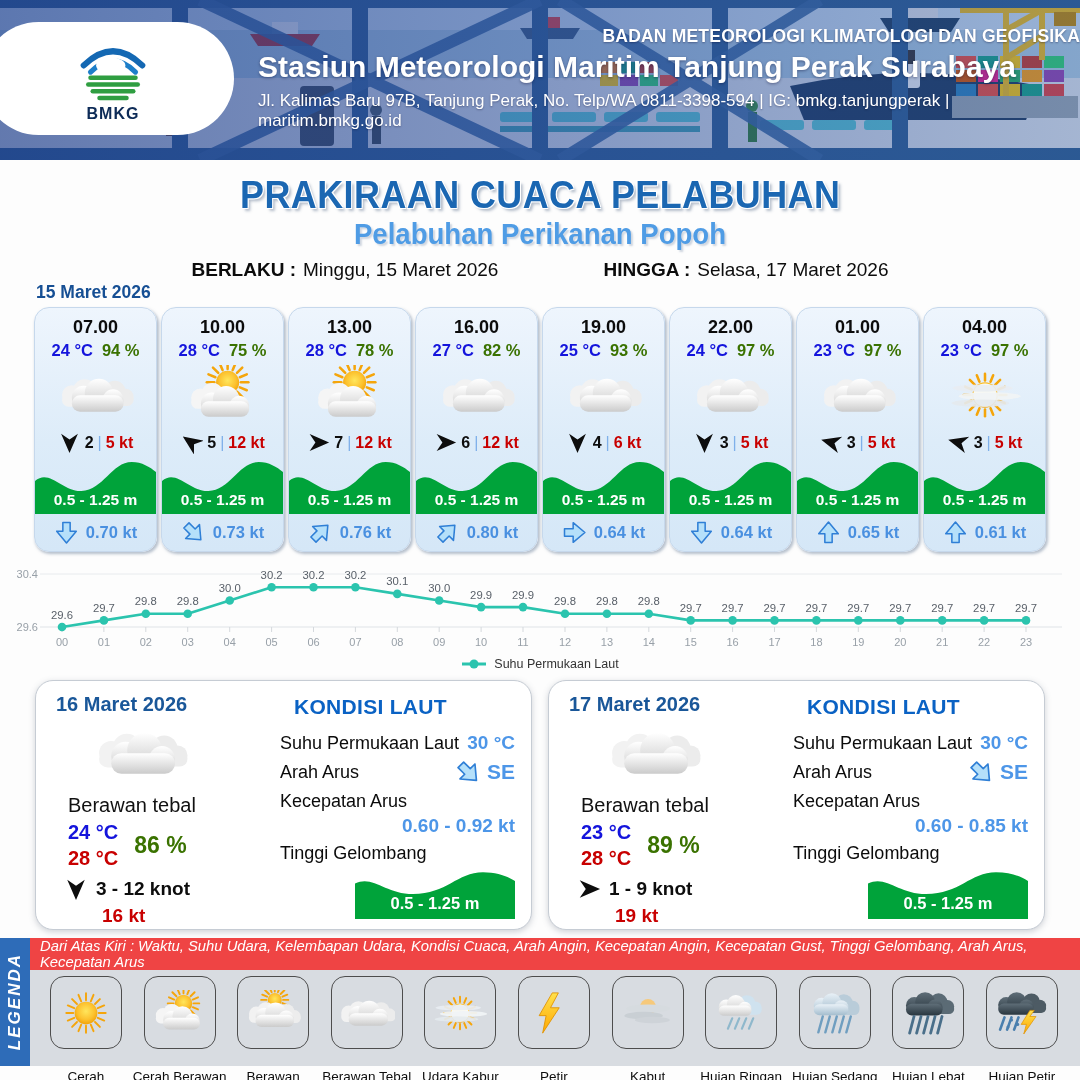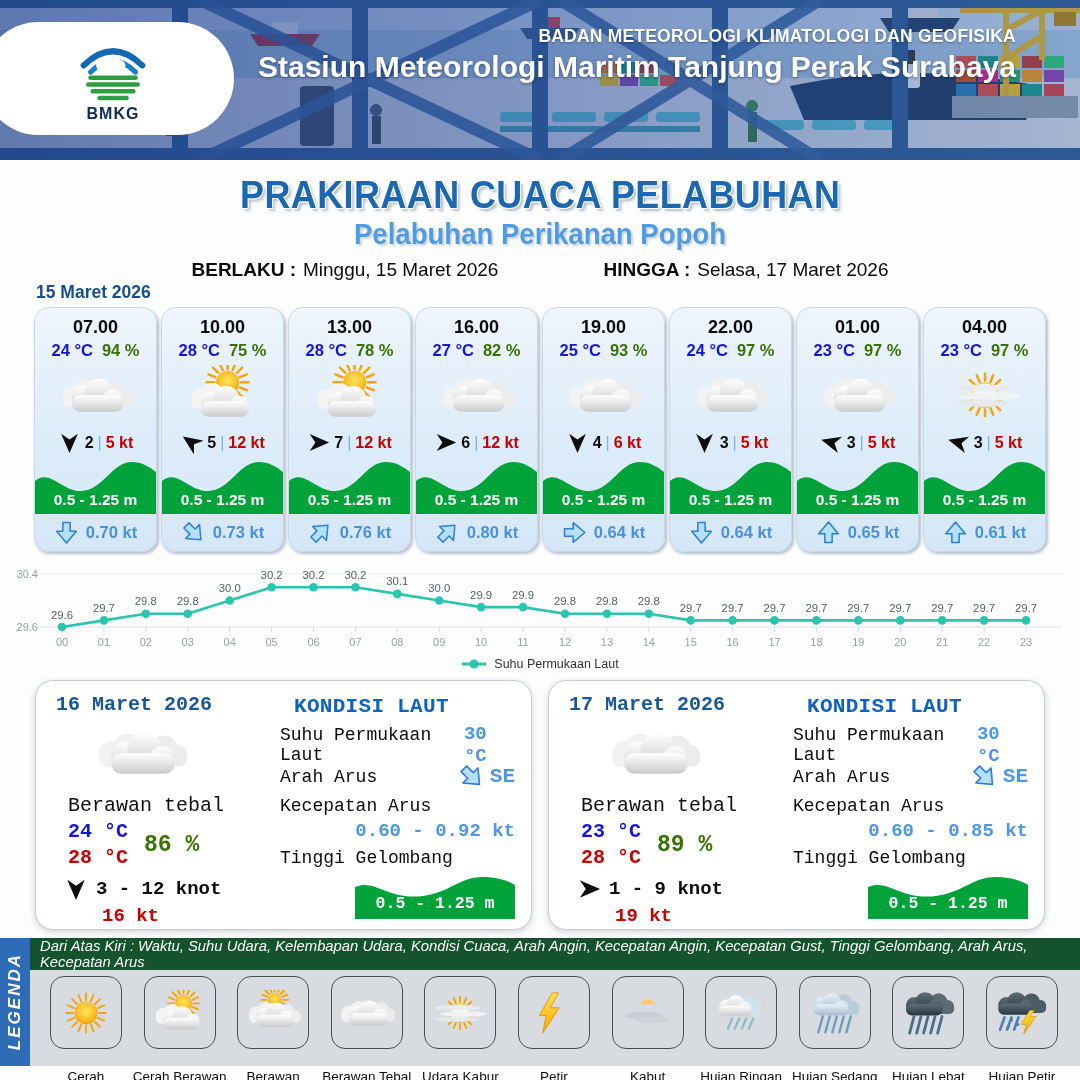--- a/index.html
+++ b/index.html
@@ -46,21 +46,21 @@
   .f-cur{height:37px;display:flex;align-items:center;justify-content:center;gap:7px;color:#4a90e0;font-weight:bold;font-size:16.5px;}
 
   
   .chart-wrap{margin-top:6px;}
   .chart-svg{display:block;}
   .chart-legend{display:flex;align-items:center;justify-content:center;gap:7px;font-size:12.5px;color:#333;height:20px;}
 
   
   .daily-row{display:flex;justify-content:center;gap:16px;margin-top:6px;}
   .dcard{width:497px;height:250px;background:#fff;border:1.5px solid #c6ccd4;border-radius:18px;
-         box-shadow:0 2px 6px rgba(100,110,125,.3);padding:12px 16px 10px 20px;display:flex;box-sizing:border-box;font-family:Liberation Mono, monospace;}
+         box-shadow:0 2px 6px rgba(100,110,125,.3);padding:12px 16px 10px 20px;display:flex;box-sizing:border-box;}
   .d-left{width:212px;display:flex;flex-direction:column;}
   .d-date{color:#1a5799;font-weight:bold;font-size:20px;}
   .d-icon{margin:0 0 0 26px;height:76px;}
   .d-cond{font-size:20px;color:#111;margin:2px 0 0 12px;}
   .d-temps{display:flex;align-items:center;margin:2px 0 0 12px;}
   .d-tcol{display:flex;flex-direction:column;font-size:20px;font-weight:bold;line-height:1.3;}
   .d-tmin{color:#1414dc;} .d-tmax{color:#c80000;}
   .d-hum{color:#3a7200;font-size:23px;font-weight:bold;margin-left:16px;}
   .d-wind{display:flex;align-items:center;gap:8px;font-size:19px;font-weight:bold;margin:6px 0 0 8px;color:#0d0d0d;}
   .d-gust{color:#c80000;font-size:19px;font-weight:bold;margin:4px 0 0 46px;}
@@ -71,21 +71,21 @@
   .d-dirval{display:flex;align-items:center;gap:5px;color:#4d96e8;font-weight:bold;font-size:21px;}
   .d-spd{align-self:flex-end;color:#4d96e8;font-weight:bold;font-size:19px;margin-top:1px;}
   .d-wavebox{align-self:flex-end;position:relative;width:160px;height:62px;margin-top:3px;}
   .d-wavetext{position:absolute;bottom:6px;width:100%;text-align:center;color:#fff;font-weight:bold;font-size:16.5px;}
 
   
   .legend{height:128px;display:flex;margin-top:8px;}
   .leg-strip{width:30px;background:#2e6cb8;display:flex;align-items:center;justify-content:center;}
   .leg-strip span{writing-mode:vertical-rl;transform:rotate(180deg);font-style:italic;font-weight:bold;color:#fff;font-size:17px;letter-spacing:2px;}
   .leg-main{flex:1;display:flex;flex-direction:column;background:#d8dce1;}
-  .leg-bar{height:33px;background:#14532d;color:#fff;display:flex;align-items:center;padding-left:10px;font-size:14.8px;font-style:italic;}
+  .leg-bar{height:33px;background:#ef4444;color:#fff;display:flex;align-items:center;padding-left:10px;font-size:14.8px;font-style:italic;}
   .leg-items{flex:1;display:flex;justify-content:space-between;padding:6px 14px 0 12px;}
   .leg-item{display:flex;flex-direction:column;align-items:center;width:88px;}
   .leg-box{width:70px;height:71px;border:1.7px solid #4d4d4d;border-radius:14px;display:flex;align-items:center;justify-content:center;}
   .leg-label{font-size:13.5px;color:#0d0d0d;margin-top:20px;white-space:nowrap;}
 </style>
 </head>
 <body>
 
 <div class="page">
 
@@ -203,20 +203,21 @@
           <rect x="12" y="48" width="40" height="4" rx="2"></rect>
           <rect x="18" y="54" width="28" height="4" rx="2"></rect>
         </g>
       </svg>
       <div class="logo-text">BMKG</div>
     </div>
 
     <div class="hdr-text">
       <div class="hdr-line1">BADAN METEOROLOGI KLIMATOLOGI DAN GEOFISIKA</div>
       <div class="hdr-line2">Stasiun Meteorologi Maritim Tanjung Perak Surabaya</div>
+      <div class="hdr-line3">Jl. Kalimas Baru 97B, Tanjung Perak, No. Telp/WA 0811-3398-594 | IG: bmkg.tanjungperak | maritim.bmkg.go.id</div>
     </div>
   </div>
 
   <div class="title-block">
     <span class="title-main">PRAKIRAAN CUACA PELABUHAN</span>
     <span class="title-sub">Pelabuhan Perikanan Popoh</span>
     <div class="validity">
       <div><b>BERLAKU :</b><span>Minggu, 15 Maret 2026</span></div>
       <div><b>HINGGA :</b><span>Selasa, 17 Maret 2026</span></div>
     </div>

